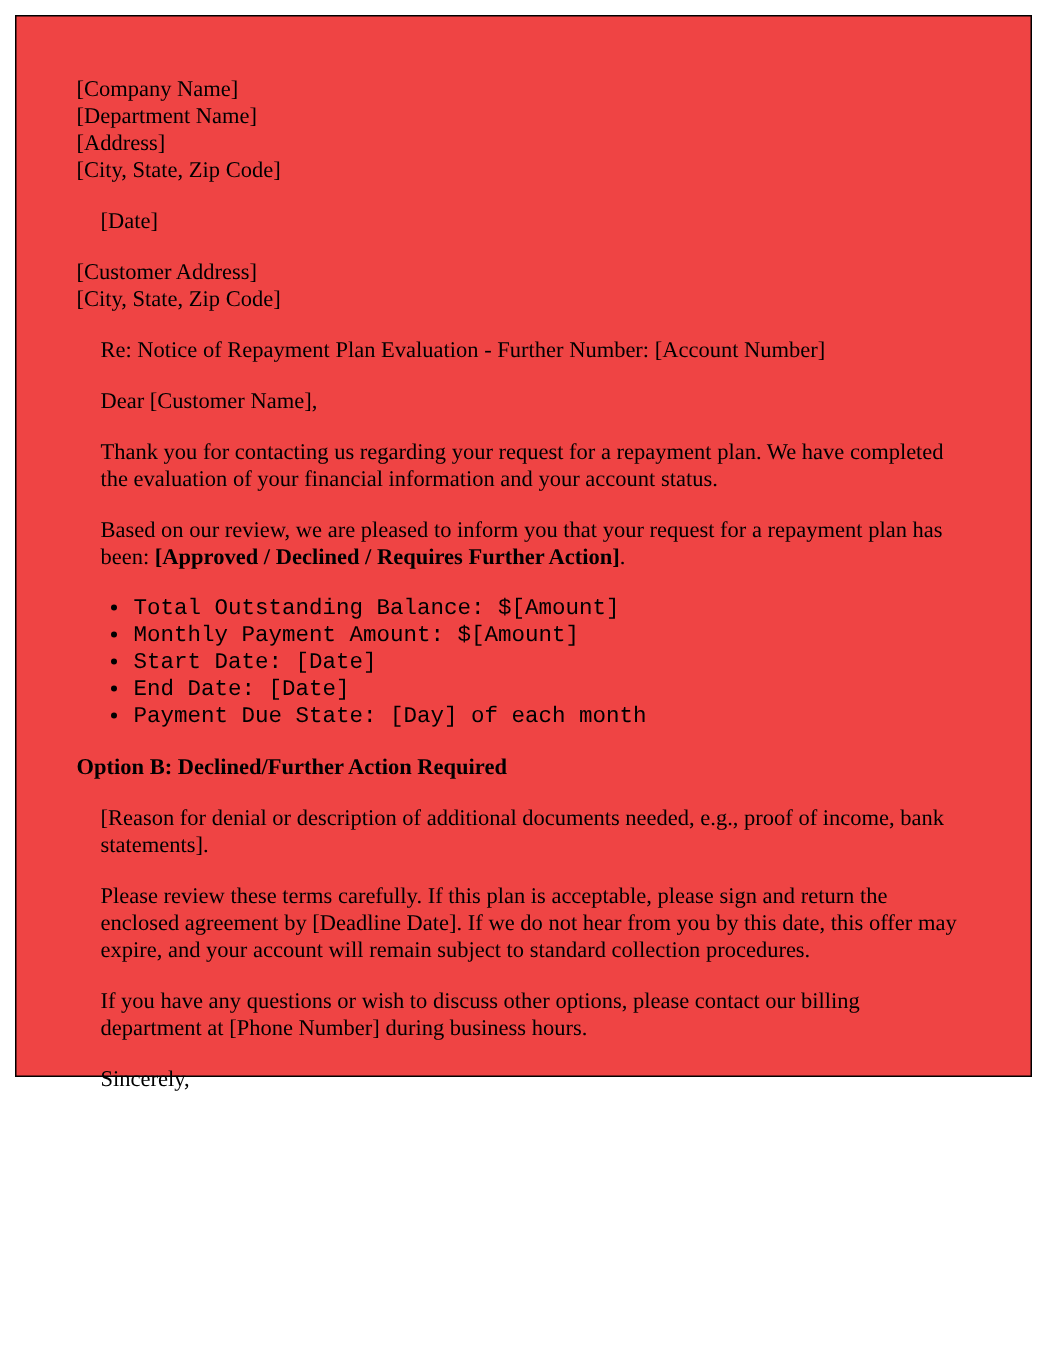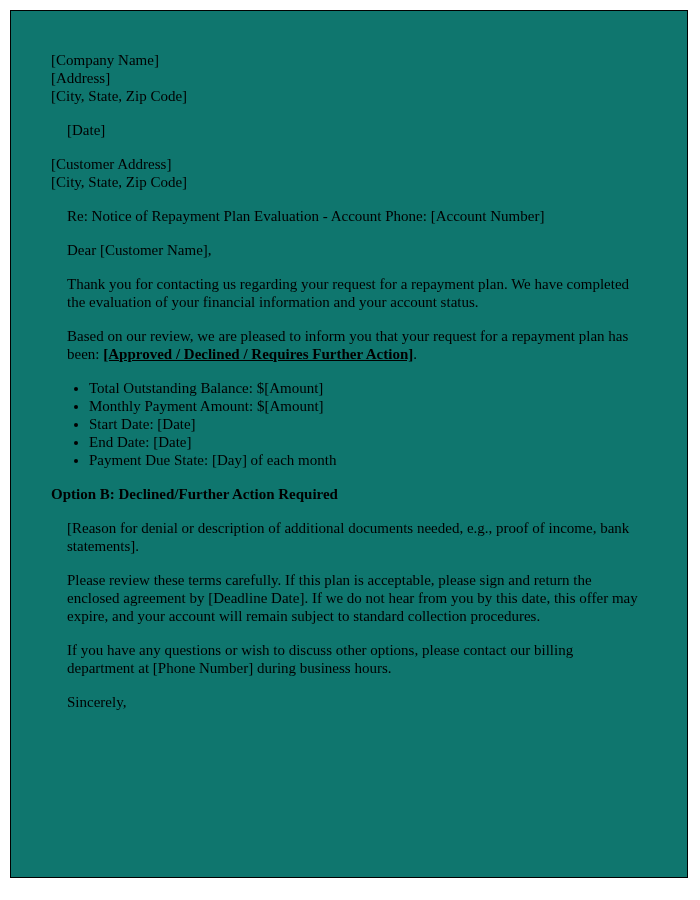--- a/index.html
+++ b/index.html
@@ -12,24 +12,24 @@
     height: 900px;
     font-family: "Liberation Serif", "DejaVu Serif", serif;
     color: #000000;
     overflow: hidden;
   }
   .page-frame {
     position: absolute;
     left: 10px;
     top: 10px;
     width: 678px;
-    height: 868px;
+    height: 708px;
     border: 1px solid #000000;
     box-sizing: border-box;
-    background: #0f766e;
+    background: #ef4444;
   }
   .letter {
     padding: 40px 48px 20px 40px;
     font-size: 15px;
     line-height: 18px;
   }
   .block {
     margin: 0 0 16px 0;
   }
   .block div {
@@ -37,52 +37,53 @@
   }
   p {
     margin: 0 0 16px 16px;
   }
   .heading {
     font-weight: bold;
     margin: 0 0 16px 0;
   }
   .bold-inline {
     font-weight: bold;
-    text-decoration: underline;
   }
   ul.plan-list {
     margin: 0 0 16px 0;
     padding-left: 38px;
     list-style-type: disc;
+    font-family: Liberation Mono, monospace;
   }
   ul.plan-list li {
     margin: 0;
     line-height: 18px;
   }
 </style>
 </head>
 <body>
 
 <div class="page-frame">
   <div class="letter">
 
     <div class="block">
       <div>[Company Name]</div>
+      <div>[Department Name]</div>
       <div>[Address]</div>
       <div>[City, State, Zip Code]</div>
     </div>
 
     <p>[Date]</p>
 
     <div class="block">
       <div>[Customer Address]</div>
       <div>[City, State, Zip Code]</div>
     </div>
 
-    <p>Re: Notice of Repayment Plan Evaluation - Account Phone: [Account Number]</p>
+    <p>Re: Notice of Repayment Plan Evaluation - Further Number: [Account Number]</p>
 
     <p>Dear [Customer Name],</p>
 
     <p>Thank you for contacting us regarding your request for a repayment plan. We have completed the evaluation of your financial information and your account status.</p>
 
     <p><span>Based on our review, we are pleased to inform you that your request for a repayment plan has been: </span><span class="bold-inline">[Approved / Declined / Requires Further Action]</span><span>.</span></p>
 
 
     <ul class="plan-list">
       <li>Total Outstanding Balance: $[Amount]</li>

